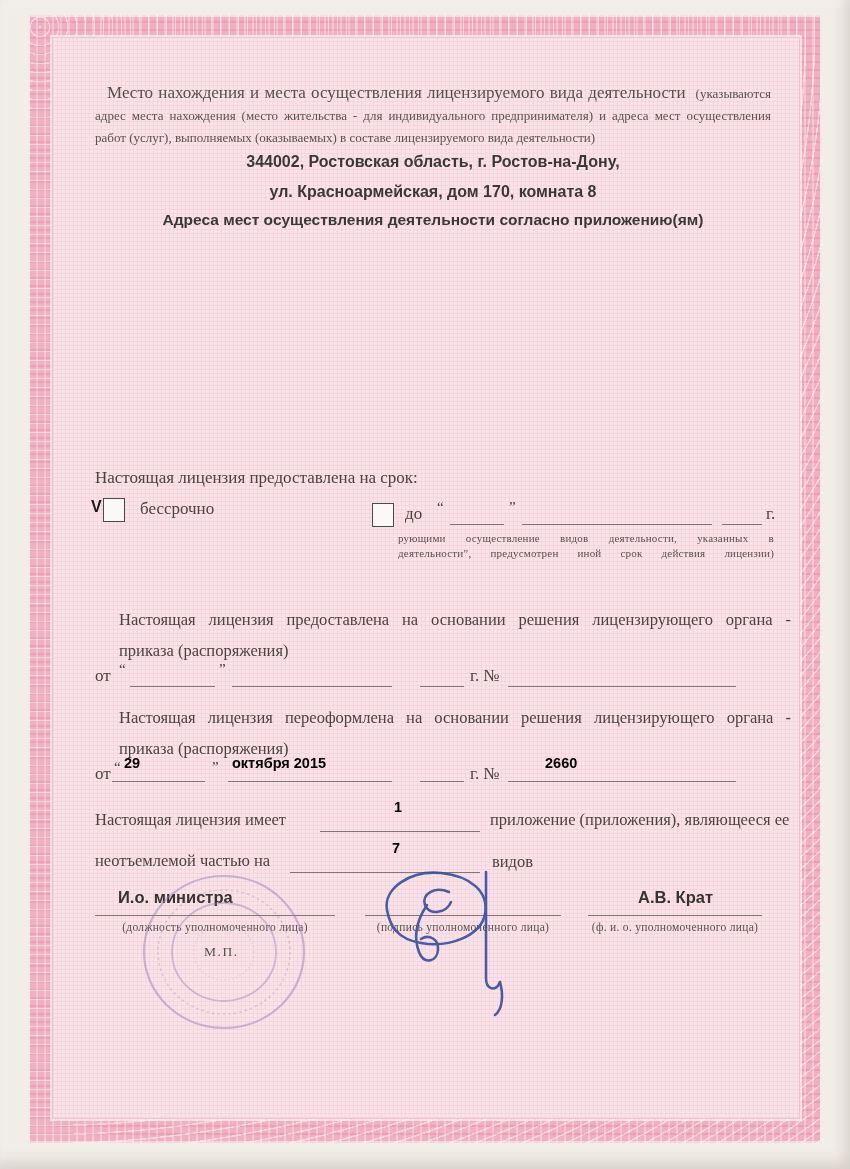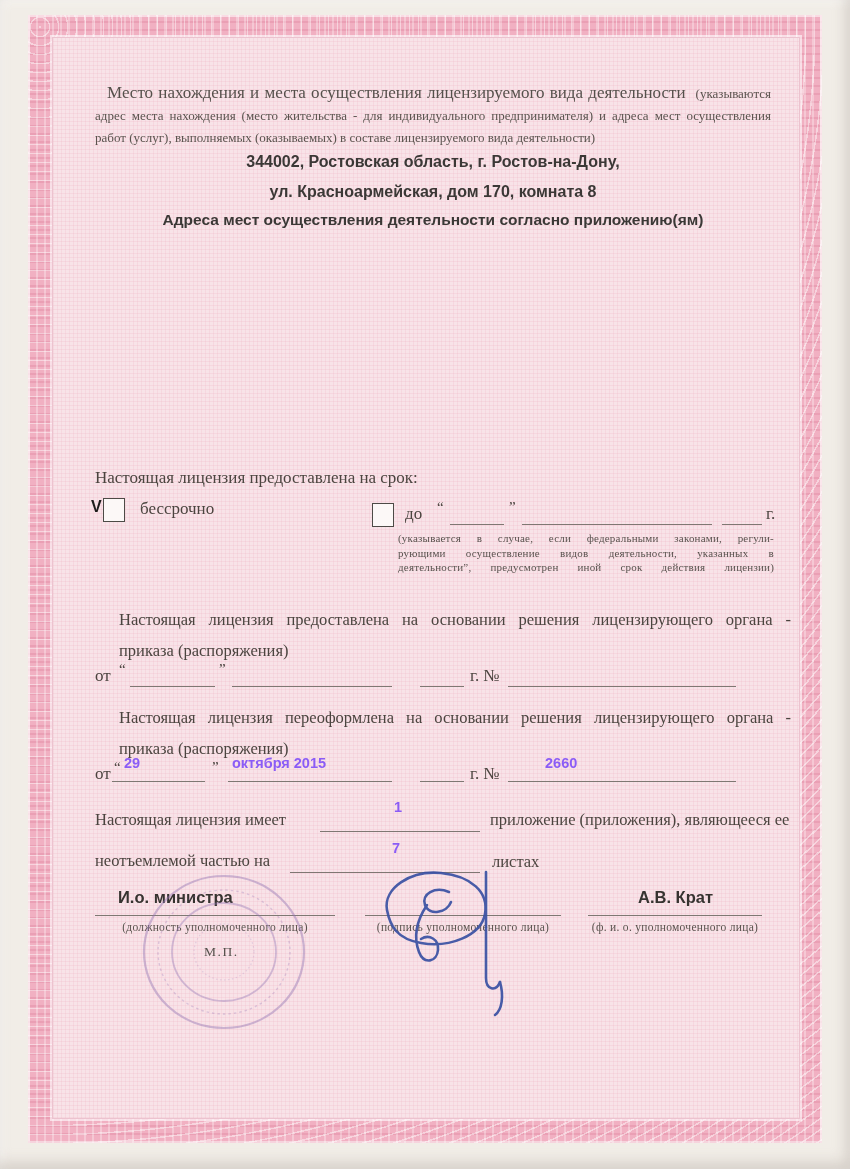--- a/index.html
+++ b/index.html
@@ -54,21 +54,21 @@
     position:absolute; width:20px; height:22px;
     border:1.6px solid #4d4a46; background:#fcf8f7;
   }
   .vmark {
     position:absolute; font-family:"Liberation Sans","DejaVu Sans",sans-serif;
     font-weight:bold; font-size:16px; color:#1d1c1b;
   }
   .q { font-size:15px; color:#4b443f; }
   .bv {
     position:absolute; font-family:"Liberation Sans","DejaVu Sans",sans-serif;
-    font-weight:bold; font-size:14.5px; color:#8b5cf6; white-space:nowrap;
+    font-weight:bold; font-size:14.5px; color:#000000; white-space:nowrap;
   }
   .sigbold {
     position:absolute; font-family:"Liberation Sans","DejaVu Sans",sans-serif;
     font-weight:bold; font-size:16.5px; color:#363330; white-space:nowrap;
   }
   .cap {
     position:absolute; font-size:11.5px; color:#5a534e; text-align:center;
     letter-spacing:.3px; white-space:nowrap;
   }
   .mp { position:absolute; left:204px; top:944px; font-size:13.5px; letter-spacing:1.5px; color:#55514c; }
@@ -100,21 +100,20 @@
   <span class="cbox" style="left:372px; top:503px;"></span>
   <span class="t serif17" style="left:405px; top:504px;">до</span>
   <span class="t q" style="left:437px; top:499px;">“</span>
   <div class="bline" style="left:450px; top:524px; width:54px;"></div>
   <span class="t q" style="left:509px; top:499px;">”</span>
   <div class="bline" style="left:522px; top:524px; width:190px;"></div>
   <div class="bline" style="left:722px; top:524px; width:40px;"></div>
   <span class="t serif17" style="left:766px; top:504px;">г.</span>
 
   <div class="note">
-    <div class="jl">(указывается в случае, если федеральными законами, регули-</div>
     <div class="jl">рующими осуществление видов деятельности, указанных в</div>
     <div class="jl">деятельности”, предусмотрен иной срок действия лицензии)</div>
   </div>
 
   <div class="pline jl" style="top:610px;">Настоящая лицензия предоставлена на основании решения лицензирующего органа -</div>
   <div class="pline" style="top:641px;">приказа (распоряжения)</div>
 
   <span class="t serif17" style="left:95px; top:666px;">от</span>
   <span class="t q" style="left:119px; top:661px;">“</span>
   <div class="bline" style="left:130px; top:686px; width:85px;"></div>
@@ -140,21 +139,21 @@
   <div class="bline" style="left:508px; top:781px; width:228px;"></div>
 
   <span class="t" style="left:95px; top:810px; font-size:16.5px;">Настоящая лицензия имеет</span>
   <span class="bv" style="left:394px; top:799px;">1</span>
   <div class="bline" style="left:320px; top:831px; width:160px;"></div>
   <span class="t" style="left:490px; top:810px; font-size:16.5px;">приложение (приложения), являющееся ее</span>
 
   <span class="t" style="left:95px; top:851px; font-size:16.5px;">неотъемлемой частью на</span>
   <span class="bv" style="left:392px; top:840px;">7</span>
   <div class="bline" style="left:290px; top:872px; width:190px;"></div>
-  <span class="t" style="left:492px; top:852px; font-size:16.5px;">листах</span>
+  <span class="t" style="left:492px; top:852px; font-size:16.5px;">видов</span>
 
   <span class="sigbold" style="left:118px; top:888px;">И.о. министра</span>
   <div class="bline" style="left:95px; top:915px; width:240px;"></div>
   <div class="cap" style="left:95px; top:921px; width:240px;">(должность уполномоченного лица)</div>
 
   <div class="bline" style="left:365px; top:915px; width:196px;"></div>
   <div class="cap" style="left:350px; top:921px; width:226px;">(подпись уполномоченного лица)</div>
 
   <span class="sigbold" style="left:638px; top:888px;">А.В. Крат</span>
   <div class="bline" style="left:588px; top:915px; width:174px;"></div>

